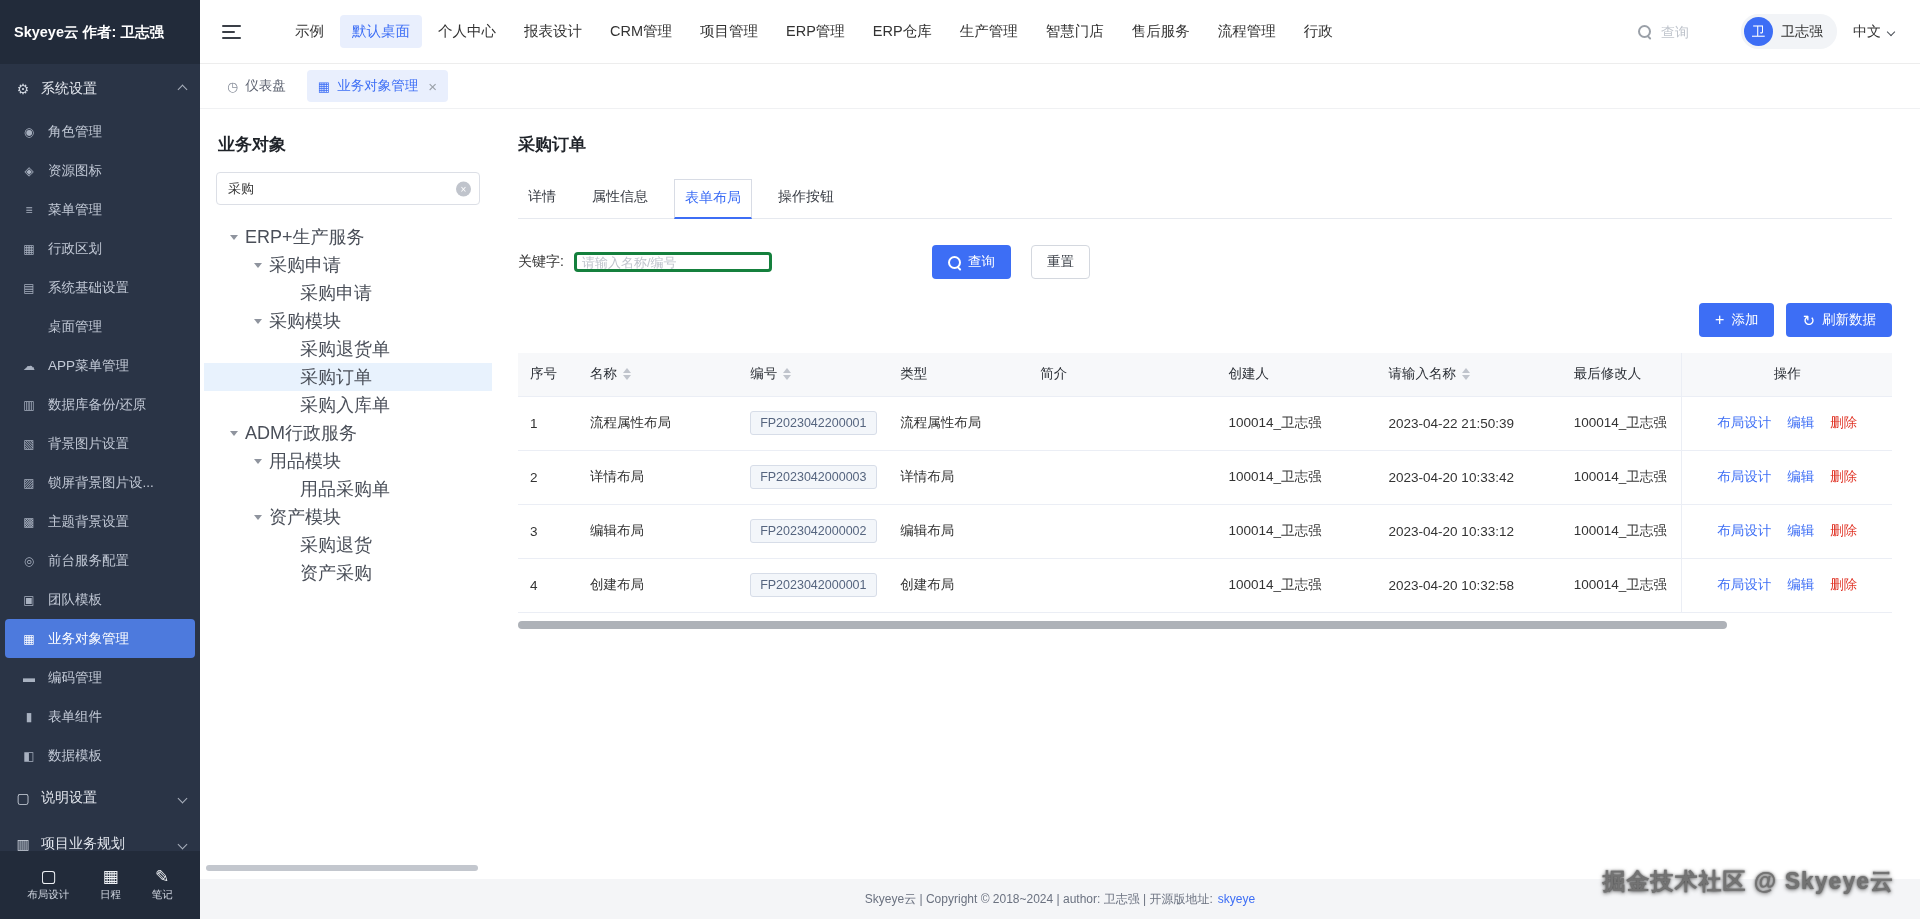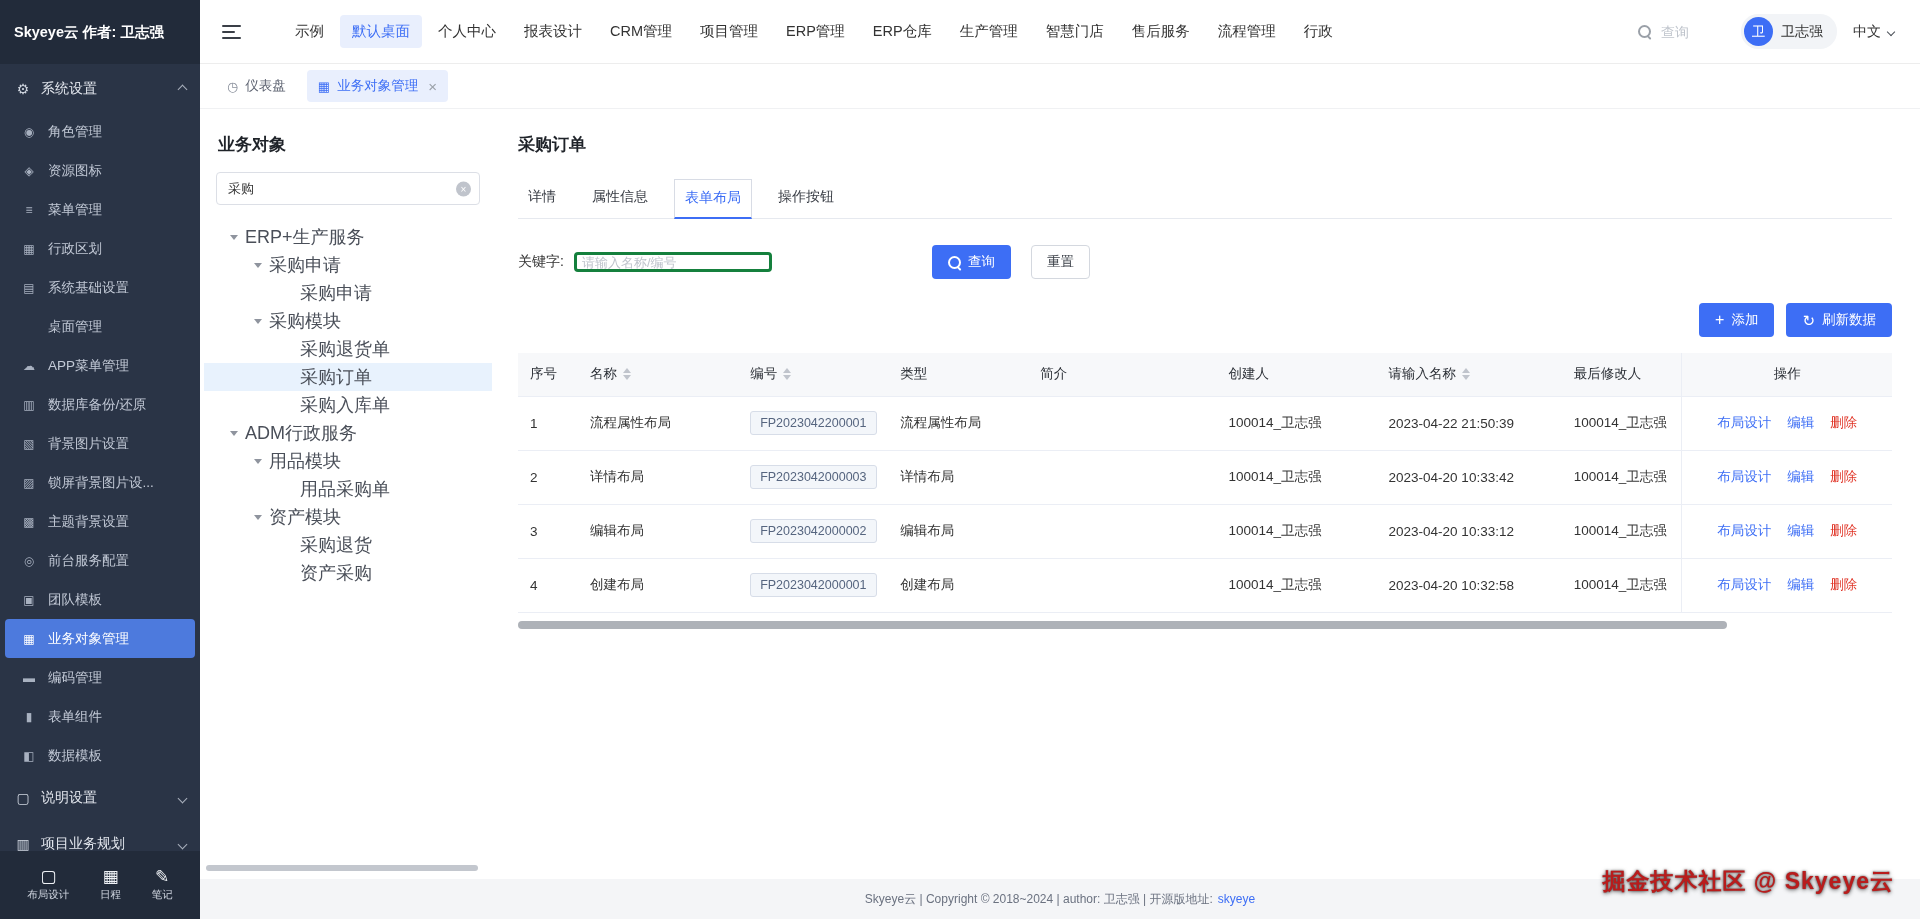--- a/index.html
+++ b/index.html
@@ -106,21 +106,21 @@
   .tri-down{width:0;height:0;border-left:4px solid transparent;border-right:4px solid transparent;border-top:5px solid #c0c4cc;display:block}
   .code-tag{display:inline-block;border:1px solid #d7dde8;background:#f3f6fa;color:#56657f;border-radius:3px;padding:4px 9px;font-size:12.5px}
   .rlink{color:#3d6ef5;cursor:pointer;margin:0 8px;font-size:13.5px}
   .rlink.danger{color:#e03426}
   .table-hscroll{height:8px;margin-top:8px;position:relative;cursor:pointer}
   .table-hscroll::before{content:"";position:absolute;left:0;top:0;height:8px;width:88%;border-radius:4px;background:#aeb2b8}
 
   .footer{height:40px;flex:none;background:#f4f5f7;display:flex;align-items:center;justify-content:center;gap:5px;font-size:12px;color:#6b7280}
   .flink{color:#3d6ef5;text-decoration:none;cursor:pointer}
 
-  .watermark{position:absolute;right:26px;bottom:22px;font-size:23px;font-weight:700;color:#b91c1c;letter-spacing:1px;text-shadow:0 1px 4px rgba(0,0,0,.6),0 0 2px rgba(0,0,0,.55);pointer-events:none}
+  .watermark{position:absolute;right:26px;bottom:22px;font-size:23px;font-weight:700;color:#737373;letter-spacing:1px;text-shadow:0 1px 4px rgba(0,0,0,.6),0 0 2px rgba(0,0,0,.55);pointer-events:none}
 </style>
 </head>
 <body>
 
 <div class="app">
 
   <aside class="sidebar">
     <div class="brand">Skyeye云 作者: 卫志强</div>
     <div class="side-scroll">
       <div class="side-section">

